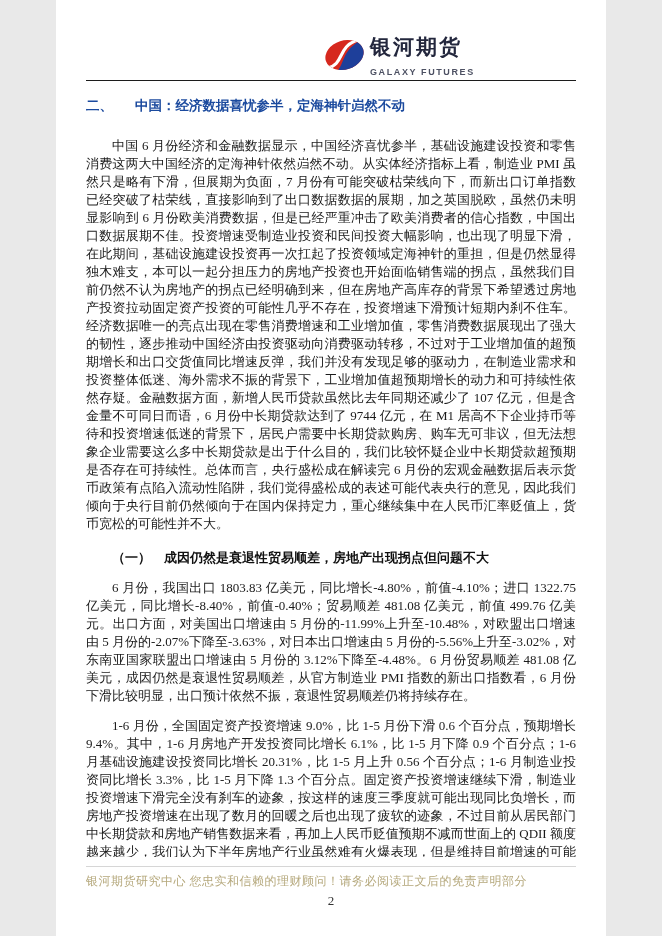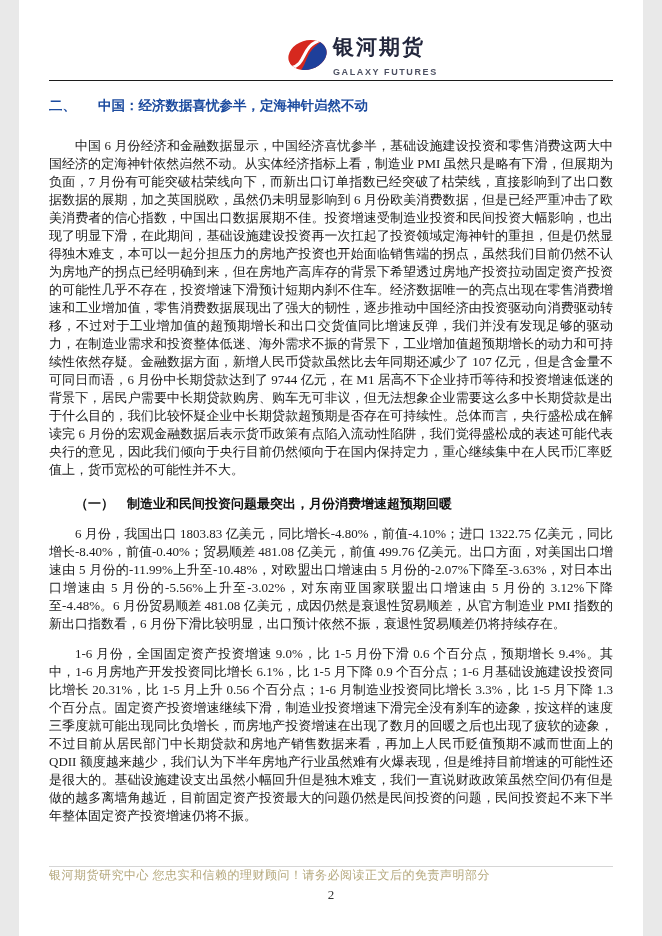--- a/index.html
+++ b/index.html
@@ -1,19 +1,19 @@
 <!DOCTYPE html>
 <html><head>
 <meta charset="utf-8">
 <style>
   * { margin: 0; padding: 0; box-sizing: border-box; }
   html, body { background: #e9e9e9; }
   .page {
     position: relative;
-    width: 624px;
+    width: 550px;
     height: 936px;
     margin: 0 auto;
     background: #ffffff;
     font-family: "Liberation Serif", "DejaVu Serif", serif;
     color: #1a1a1a;
     overflow: hidden;
   }
   
   .header {
     position: relative;
@@ -81,20 +81,21 @@
     padding-left: 26px;
   }
   .subsection-heading .sub-num { margin-right: 13px; }
   
   .footer {
     position: absolute;
     left: 30px;
     right: 30px;
     top: 866px;
     border-top: 1px solid #d6d6d6;
+    padding-top: 6px;
   }
   .footer-disclaimer {
     font-size: 12px;
     color: #b5a87c;
     letter-spacing: 0.5px;
   }
   .page-number {
     text-align: center;
     font-size: 13px;
     color: #333333;
@@ -132,21 +133,21 @@
 
   <div class="content">
 
     <h2 class="section-heading">
       <span class="sec-num">二、</span><span>中国：经济数据喜忧参半，定海神针岿然不动</span>
     </h2>
 
     <p class="body-para">中国 6 月份经济和金融数据显示，中国经济喜忧参半，基础设施建设投资和零售消费这两大中国经济的定海神针依然岿然不动。从实体经济指标上看，制造业 PMI 虽然只是略有下滑，但展期为负面，7 月份有可能突破枯荣线向下，而新出口订单指数已经突破了枯荣线，直接影响到了出口数据数据的展期，加之英国脱欧，虽然仍未明显影响到 6 月份欧美消费数据，但是已经严重冲击了欧美消费者的信心指数，中国出口数据展期不佳。投资增速受制造业投资和民间投资大幅影响，也出现了明显下滑，在此期间，基础设施建设投资再一次扛起了投资领域定海神针的重担，但是仍然显得独木难支，本可以一起分担压力的房地产投资也开始面临销售端的拐点，虽然我们目前仍然不认为房地产的拐点已经明确到来，但在房地产高库存的背景下希望透过房地产投资拉动固定资产投资的可能性几乎不存在，投资增速下滑预计短期内刹不住车。经济数据唯一的亮点出现在零售消费增速和工业增加值，零售消费数据展现出了强大的韧性，逐步推动中国经济由投资驱动向消费驱动转移，不过对于工业增加值的超预期增长和出口交货值同比增速反弹，我们并没有发现足够的驱动力，在制造业需求和投资整体低迷、海外需求不振的背景下，工业增加值超预期增长的动力和可持续性依然存疑。金融数据方面，新增人民币贷款虽然比去年同期还减少了 107 亿元，但是含金量不可同日而语，6 月份中长期贷款达到了 9744 亿元，在 M1 居高不下企业持币等待和投资增速低迷的背景下，居民户需要中长期贷款购房、购车无可非议，但无法想象企业需要这么多中长期贷款是出于什么目的，我们比较怀疑企业中长期贷款超预期是否存在可持续性。总体而言，央行盛松成在解读完 6 月份的宏观金融数据后表示货币政策有点陷入流动性陷阱，我们觉得盛松成的表述可能代表央行的意见，因此我们倾向于央行目前仍然倾向于在国内保持定力，重心继续集中在人民币汇率贬值上，货币宽松的可能性并不大。</p>
 
     <h3 class="subsection-heading">
-      <span class="sub-num">（一）</span><span>制造业和民间投资问题最突出，月份消费增速超预期回暖</span>
+      <span class="sub-num">（一）</span><span>成因仍然是衰退性贸易顺差，房地产出现拐点但问题不大</span>
     </h3>
 
     <p class="body-para">6 月份，我国出口 1803.83 亿美元，同比增长-4.80%，前值-4.10%；进口 1322.75 亿美元，同比增长-8.40%，前值-0.40%；贸易顺差 481.08 亿美元，前值 499.76 亿美元。出口方面，对美国出口增速由 5 月份的-11.99%上升至-10.48%，对欧盟出口增速由 5 月份的-2.07%下降至-3.63%，对日本出口增速由 5 月份的-5.56%上升至-3.02%，对东南亚国家联盟出口增速由 5 月份的 3.12%下降至-4.48%。6 月份贸易顺差 481.08 亿美元，成因仍然是衰退性贸易顺差，从官方制造业 PMI 指数的新出口指数看，6 月份下滑比较明显，出口预计依然不振，衰退性贸易顺差仍将持续存在。</p>
     <p class="body-para">1-6 月份，全国固定资产投资增速 9.0%，比 1-5 月份下滑 0.6 个百分点，预期增长 9.4%。其中，1-6 月房地产开发投资同比增长 6.1%，比 1-5 月下降 0.9 个百分点；1-6 月基础设施建设投资同比增长 20.31%，比 1-5 月上升 0.56 个百分点；1-6 月制造业投资同比增长 3.3%，比 1-5 月下降 1.3 个百分点。固定资产投资增速继续下滑，制造业投资增速下滑完全没有刹车的迹象，按这样的速度三季度就可能出现同比负增长，而房地产投资增速在出现了数月的回暖之后也出现了疲软的迹象，不过目前从居民部门中长期贷款和房地产销售数据来看，再加上人民币贬值预期不减而世面上的 QDII 额度越来越少，我们认为下半年房地产行业虽然难有火爆表现，但是维持目前增速的可能性还是很大的。基础设施建设支出虽然小幅回升但是独木难支，我们一直说财政政策虽然空间仍有但是做的越多离墙角越近，目前固定资产投资最大的问题仍然是民间投资的问题，民间投资起不来下半年整体固定资产投资增速仍将不振。</p>
 
   </div>
 
   <div class="footer">
     <div class="footer-disclaimer">银河期货研究中心 您忠实和信赖的理财顾问！请务必阅读正文后的免责声明部分</div>
     <div class="page-number">2</div>

